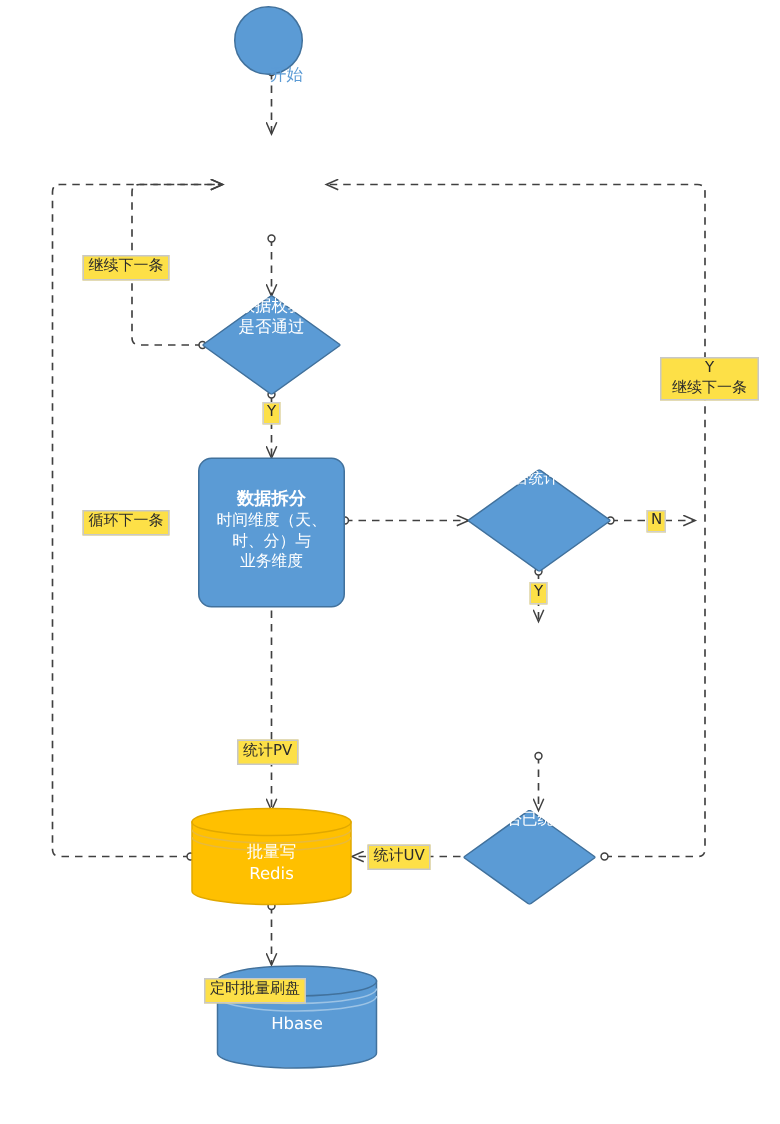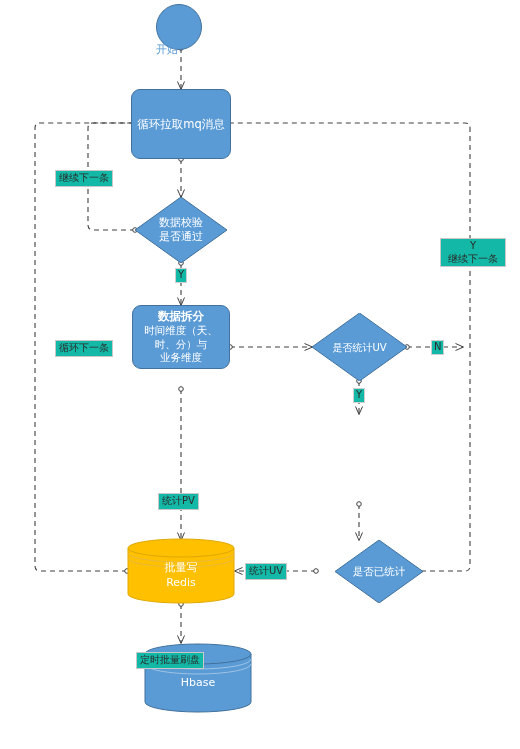--- a/index.html
+++ b/index.html
@@ -62,21 +62,20 @@
     position: absolute;
     left: 0; top: 0;
     width: 100%; height: 100%;
   }
   .diamond-label {
     position: absolute;
     left: 0; top: 0;
     width: 100%; height: 100%;
     display: flex;
     align-items: center;
-    justify-content: center;
     flex-direction: column;
     color: #ffffff;
     text-align: center;
     line-height: 1.3;
     pointer-events: none;
   }
   
   .cyl {
     position: absolute;
   }
@@ -95,40 +94,40 @@
     color: #ffffff;
     text-align: center;
     line-height: 1.35;
     pointer-events: none;
     padding-top: 10px;
     box-sizing: border-box;
   }
   
   .edge-label {
     position: absolute;
-    background: #14b8a6;
+    background: #fde047;
     border: 1px solid #c8c8c8;
     color: #2b2b2b;
     font-size: 10px;
     line-height: 1.25;
     padding: 1px 3px;
     white-space: nowrap;
     text-align: center;
   }
   .edge-label.yn {
     border: 1px solid #cfcfcf;
     padding: 0px 2px;
     font-size: 10px;
   }
   .start-label {
     position: absolute;
     color: #5B9BD5;
     font-size: 11px;
     white-space: nowrap;
-    text-align: left;
+    text-align: right;
   }
 </style>
 </head>
 <body>
 
 <div id="canvas">
 
   <svg class="edges" viewBox="0 0 520 749" xmlns="http://www.w3.org/2000/svg">
     <defs>
       <marker id="arrowOpen" markerWidth="10" markerHeight="8" refX="8" refY="4" orient="auto" markerUnits="userSpaceOnUse">
@@ -165,52 +164,49 @@
 
       <path d="M127,571 L40,571 Q35,571 35,566 L35,128 Q35,123 40,123 L148,123" marker-start="url(#dotEnd)" marker-end="url(#arrowOpen)"></path>
 
       <path d="M181,604 L181,643" marker-start="url(#dotEnd)" marker-end="url(#arrowOpen)"></path>
     </g>
   </svg>
 
   <div class="node circle" style="left:156px; top:4px; width:46px; height:46px;"></div>
   <div class="start-label" style="left:156px; top:42px; width:46px; font-size:11px;">开始</div>
 
-  <div class="node process" style="left:131px; top:89px; width:100px; height:70px; font-size:11.5px;">
-    <span>循环拉取mq消息</span>
-  </div>
 
   <div class="diamond-wrap" style="left:135px; top:197px; width:92px; height:66px;">
     <svg class="diamond-shape" viewBox="0 0 92 66" xmlns="http://www.w3.org/2000/svg">
       <polygon points="46,0 92,33 46,66 0,33" fill="#5B9BD5" stroke="#41719C" stroke-width="1"></polygon>
     </svg>
     <div class="diamond-label" style="font-size:11px;">
       <span>数据校验</span>
       <span>是否通过</span>
     </div>
   </div>
 
-  <div class="node process" style="left:132px; top:305px; width:98px; height:64px; font-size:10.5px;">
+  <div class="node process" style="left:132px; top:305px; width:98px; height:100px; font-size:10.5px;font-family:Liberation Mono, monospace;">
     <span class="title" style="font-size:11.5px;">数据拆分</span>
     <span>时间维度（天、</span>
     <span>时、分）与</span>
     <span>业务维度</span>
   </div>
 
   <div class="diamond-wrap" style="left:312px; top:313px; width:95px; height:68px;">
     <svg class="diamond-shape" viewBox="0 0 95 68" xmlns="http://www.w3.org/2000/svg">
       <polygon points="47.5,0 95,34 47.5,68 0,34" fill="#5B9BD5" stroke="#41719C" stroke-width="1"></polygon>
     </svg>
     <div class="diamond-label" style="font-size:10px;">
       <span>是否统计UV</span>
     </div>
   </div>
 
 
-  <div class="diamond-wrap" style="left:335px; top:540px; width:88px; height:63px;">
+  <div class="diamond-wrap" style="left:309px; top:540px; width:88px; height:63px;">
     <svg class="diamond-shape" viewBox="0 0 88 63" xmlns="http://www.w3.org/2000/svg">
       <polygon points="44,0 88,31.5 44,63 0,31.5" fill="#5B9BD5" stroke="#41719C" stroke-width="1"></polygon>
     </svg>
     <div class="diamond-label" style="font-size:10.5px;">
       <span>是否已统计</span>
     </div>
   </div>
 
   <div class="cyl" style="left:127px; top:538px; width:108px; height:66px;">
     <svg width="108" height="66" viewBox="0 0 108 66" xmlns="http://www.w3.org/2000/svg">

